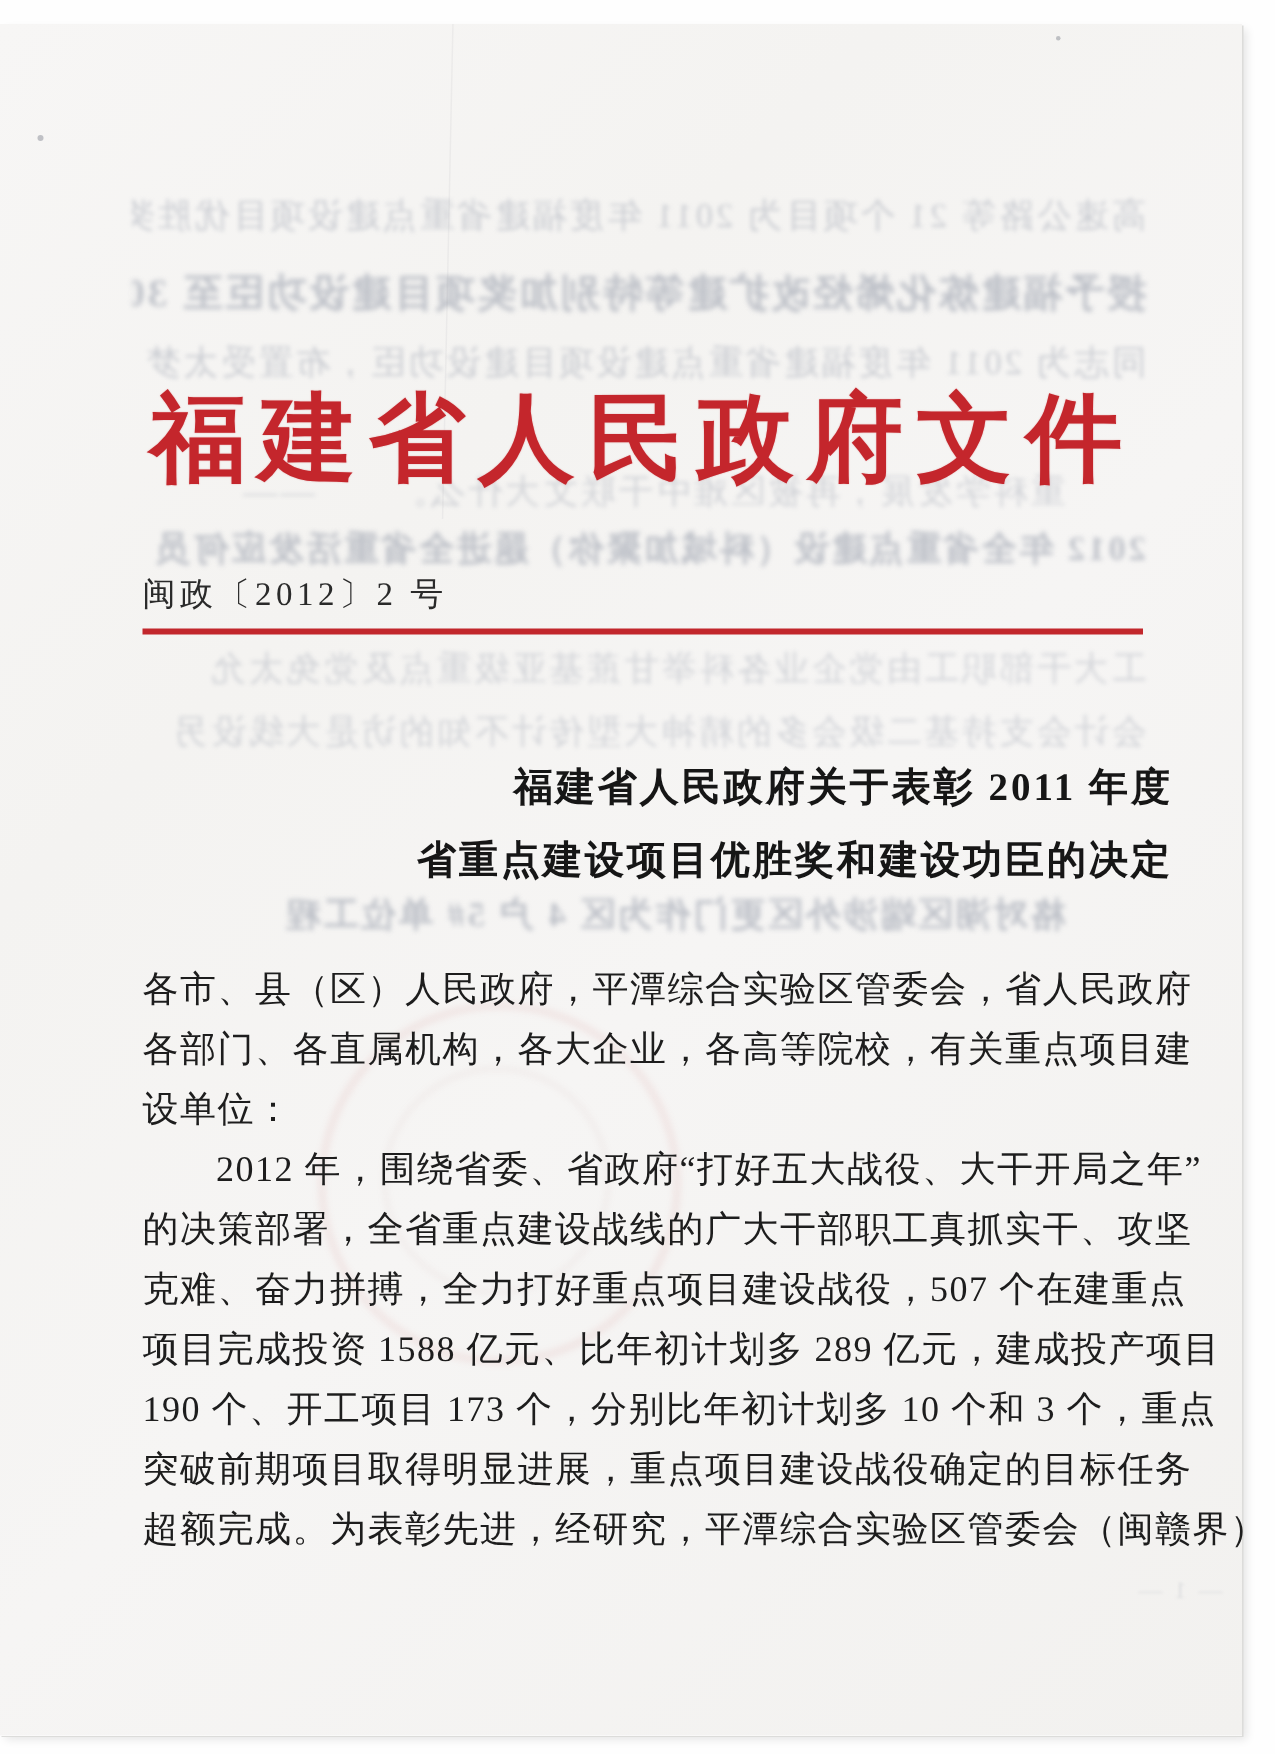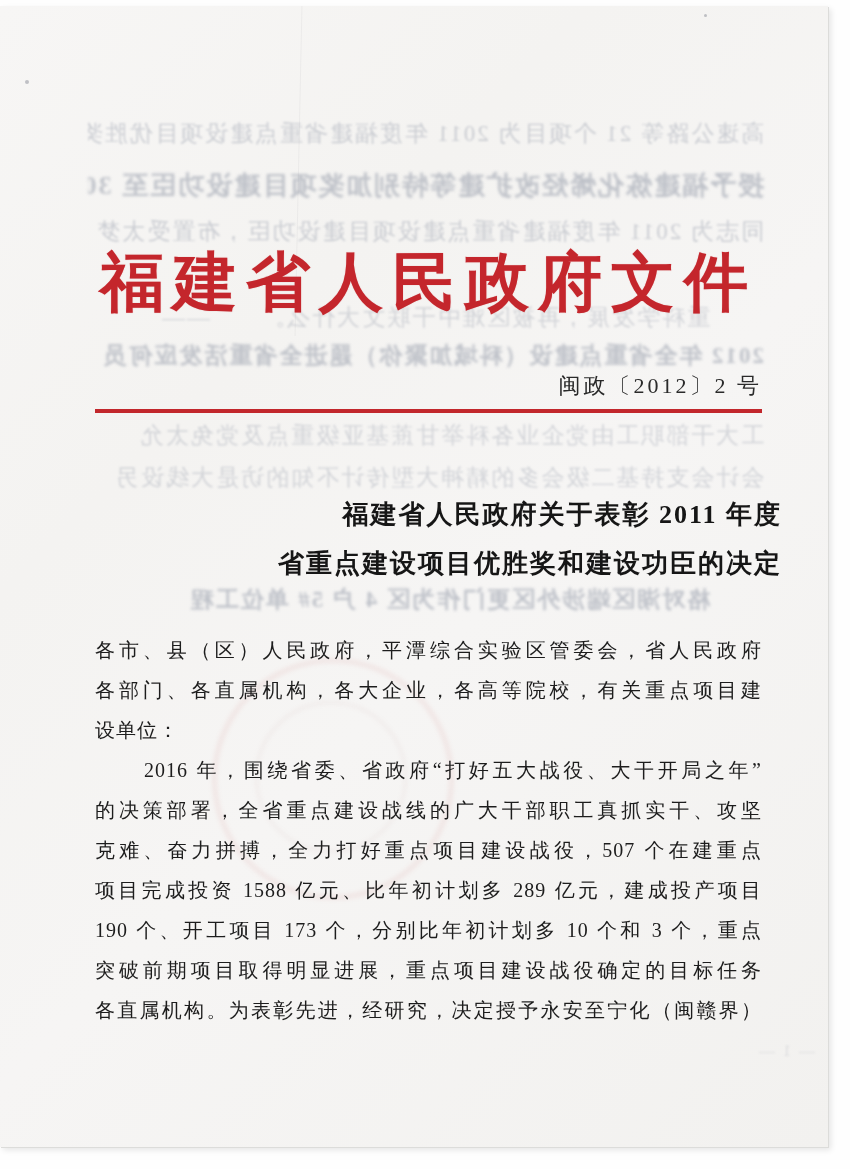--- a/index.html
+++ b/index.html
@@ -3,21 +3,21 @@
 <meta charset="utf-8">
 <style>
   html,body{margin:0;padding:0;background:#fdfdfd;}
   .canvas{
     position:relative;width:850px;height:1169px;overflow:hidden;
     background:#fefefe;
     font-family:"Liberation Serif","DejaVu Serif",serif;
   }
   
   .paper{
-    position:absolute;left:0;top:6px;width:828px;height:1141px;
+    position:absolute;left:0;top:16px;width:828px;height:1141px;
     background:linear-gradient(135deg,#f7f6f5 0%,#f4f3f1 30%,#f6f5f4 55%,#f2f1ef 100%);
     box-shadow:1px 1px 0 #dcdcda, 3px 3px 6px rgba(0,0,0,0.10);
   }
   .crease{
     position:absolute;left:298px;top:0;width:1px;height:330px;
     background:rgba(120,120,125,0.07);transform:rotate(1.2deg);
   }
   .speck{position:absolute;width:4px;height:4px;border-radius:50%;background:rgba(90,95,110,0.35);}
   .speck.s1{left:25px;top:74px;}
   .speck.s2{left:704px;top:8px;width:3px;height:3px;}
@@ -59,36 +59,36 @@
   .red-header{
     position:absolute;left:95px;top:233px;width:667px;
     text-align:center;
     color:#c4262c;
     font-size:64px;font-weight:900;letter-spacing:9px;
     white-space:nowrap;
     text-shadow:0 0 1px rgba(196,38,44,0.4);
   }
   .doc-number{
     position:absolute;left:95px;top:365px;width:667px;
-    text-align:right;color:#2a2a2a;
+    text-align:left;color:#2a2a2a;
     font-size:22px;letter-spacing:3px;
   }
   .red-rule{
     position:absolute;left:95px;top:403px;width:667px;height:4px;
     background:#c2272c;
   }
   .doc-title{
     position:absolute;left:75px;top:484px;width:707px;
     text-align:right;color:#161616;
     font-weight:bold;font-size:26px;line-height:49px;letter-spacing:2px;
     white-space:nowrap;
   }
   .body-text{
     position:absolute;left:95px;top:624px;width:667px;
-    color:#1d1d1d;font-size:20px;line-height:40px;letter-spacing:1px;
+    color:#1d1d1d;font-size:24px;line-height:40px;letter-spacing:1px;
   }
   .body-text .line{
     height:40px;white-space:nowrap;
     text-align:justify;text-align-last:justify;
   }
   .body-text .line.align-left{text-align:left;text-align-last:left;}
   .body-text .line.indent{padding-left:49px;}
 </style>
 </head>
 <body>
@@ -121,23 +121,23 @@
 
     <div class="doc-title">
       <div>福建省人民政府关于表彰 2011 年度</div>
       <div>省重点建设项目优胜奖和建设功臣的决定</div>
     </div>
 
     <div class="body-text">
       <div class="line">各市、县（区）人民政府，平潭综合实验区管委会，省人民政府</div>
       <div class="line">各部门、各直属机构，各大企业，各高等院校，有关重点项目建</div>
       <div class="line align-left">设单位：</div>
-      <div class="line indent">2016 年，围绕省委、省政府“打好五大战役、大干开局之年”</div>
+      <div class="line indent">2012 年，围绕省委、省政府“打好五大战役、大干开局之年”</div>
       <div class="line">的决策部署，全省重点建设战线的广大干部职工真抓实干、攻坚</div>
       <div class="line">克难、奋力拼搏，全力打好重点项目建设战役，507 个在建重点</div>
       <div class="line">项目完成投资 1588 亿元、比年初计划多 289 亿元，建成投产项目</div>
       <div class="line">190 个、开工项目 173 个，分别比年初计划多 10 个和 3 个，重点</div>
       <div class="line">突破前期项目取得明显进展，重点项目建设战役确定的目标任务</div>
-      <div class="line">各直属机构。为表彰先进，经研究，决定授予永安至宁化（闽赣界）</div>
+      <div class="line">超额完成。为表彰先进，经研究，平潭综合实验区管委会（闽赣界）</div>
     </div>
 
   </div>
 </div>
 
 </body></html>

